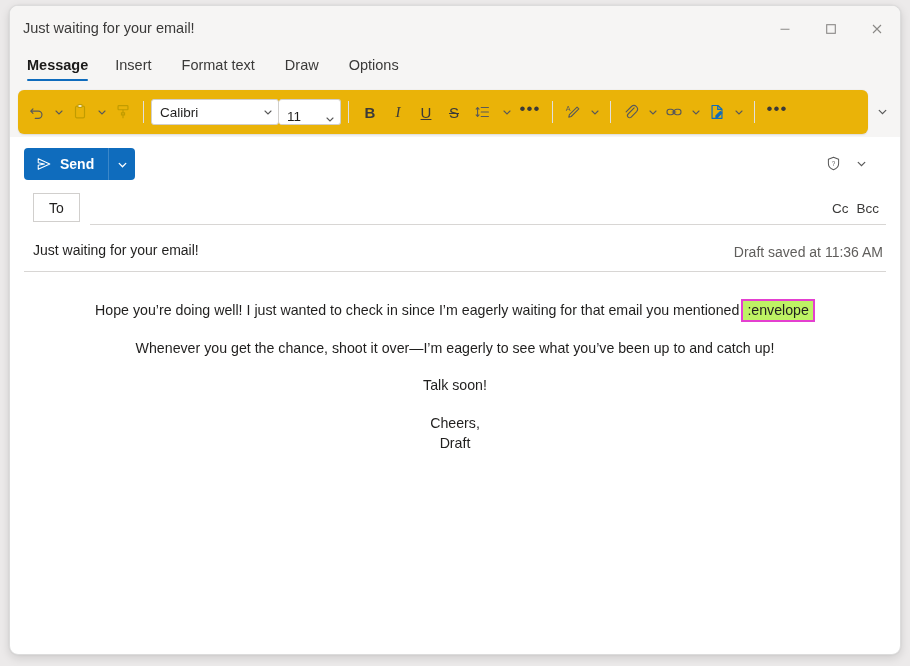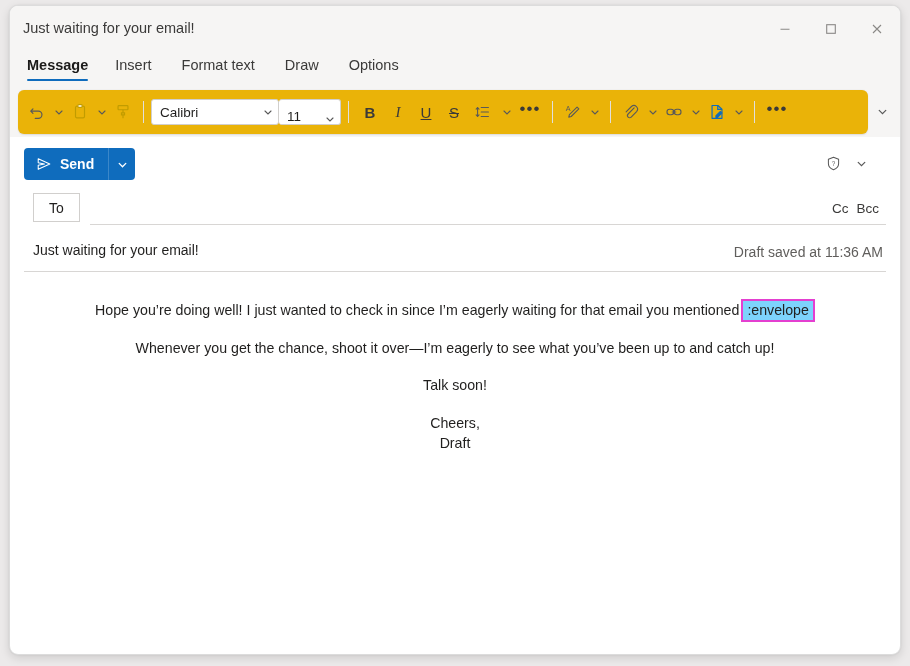--- a/index.html
+++ b/index.html
@@ -311,21 +311,21 @@
     font-size: 14.2px;
     color: #201f1e;
     line-height: 1.45;
   }
   .body p { margin: 0 0 17px 0; }
   .body p.tight { margin-bottom: 0; }
   .token {
     border: 2px solid #e43fd0;
     padding: 1px 4px 2px 4px;
     margin-left: 2px;
-    background: #7dd3fc;
+    background: #bef264;
     white-space: nowrap;
   }
 </style>
 </head>
 <body>
 
 <div class="window">
 
   <div class="titlebar">
     <div class="title-text">Just waiting for your email!</div>

